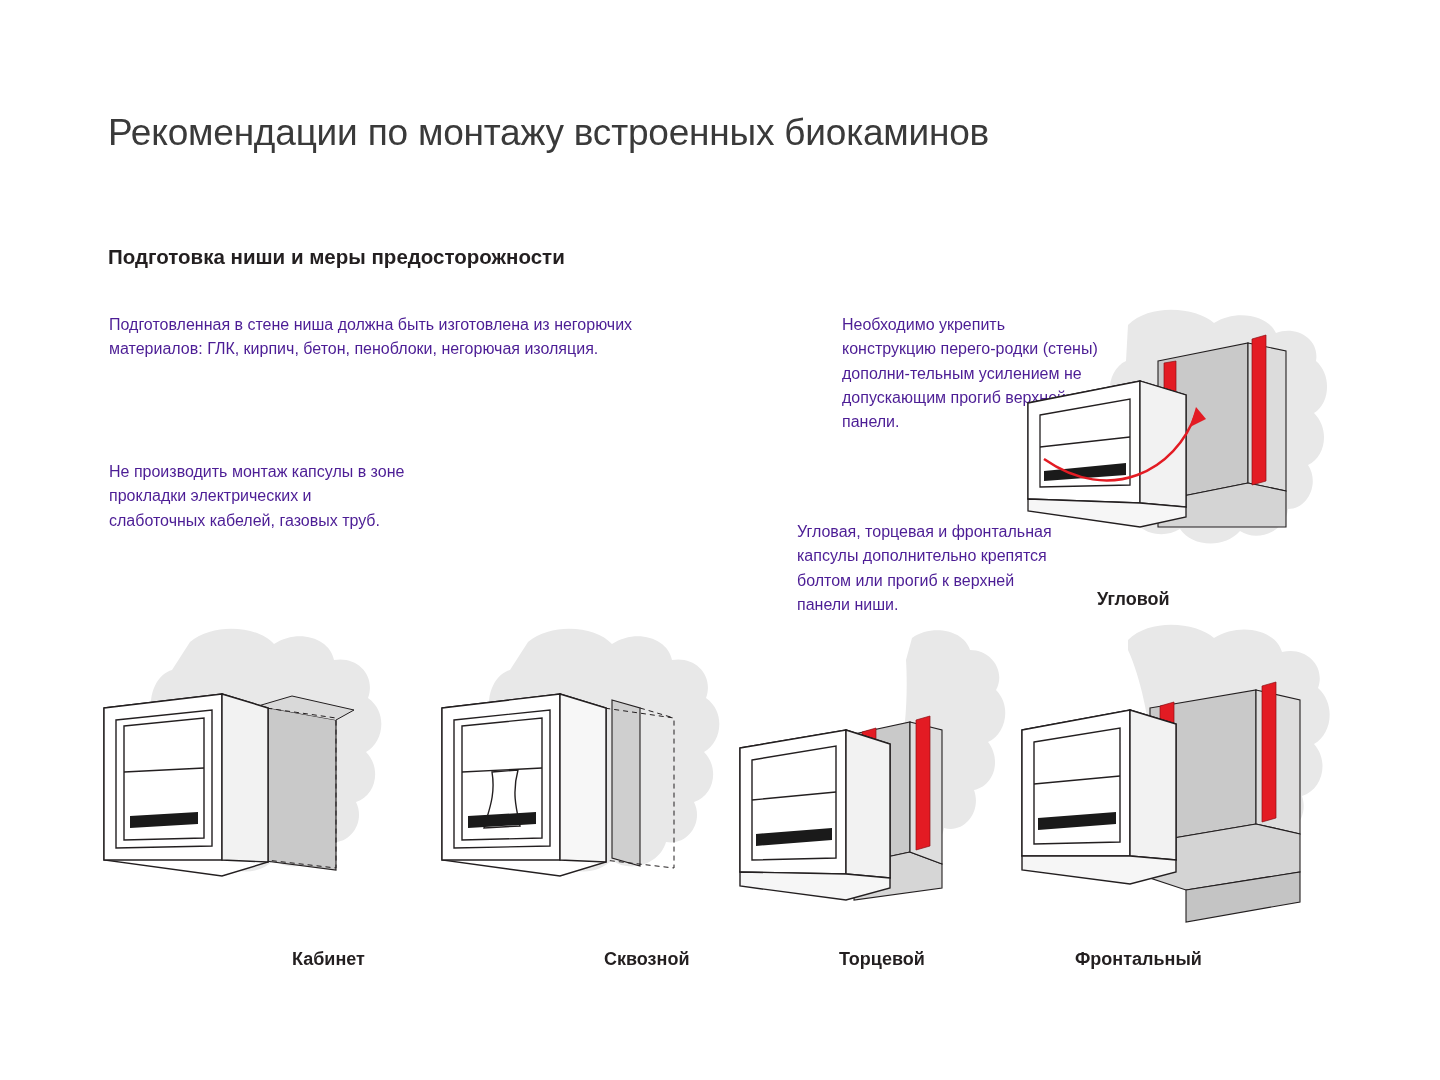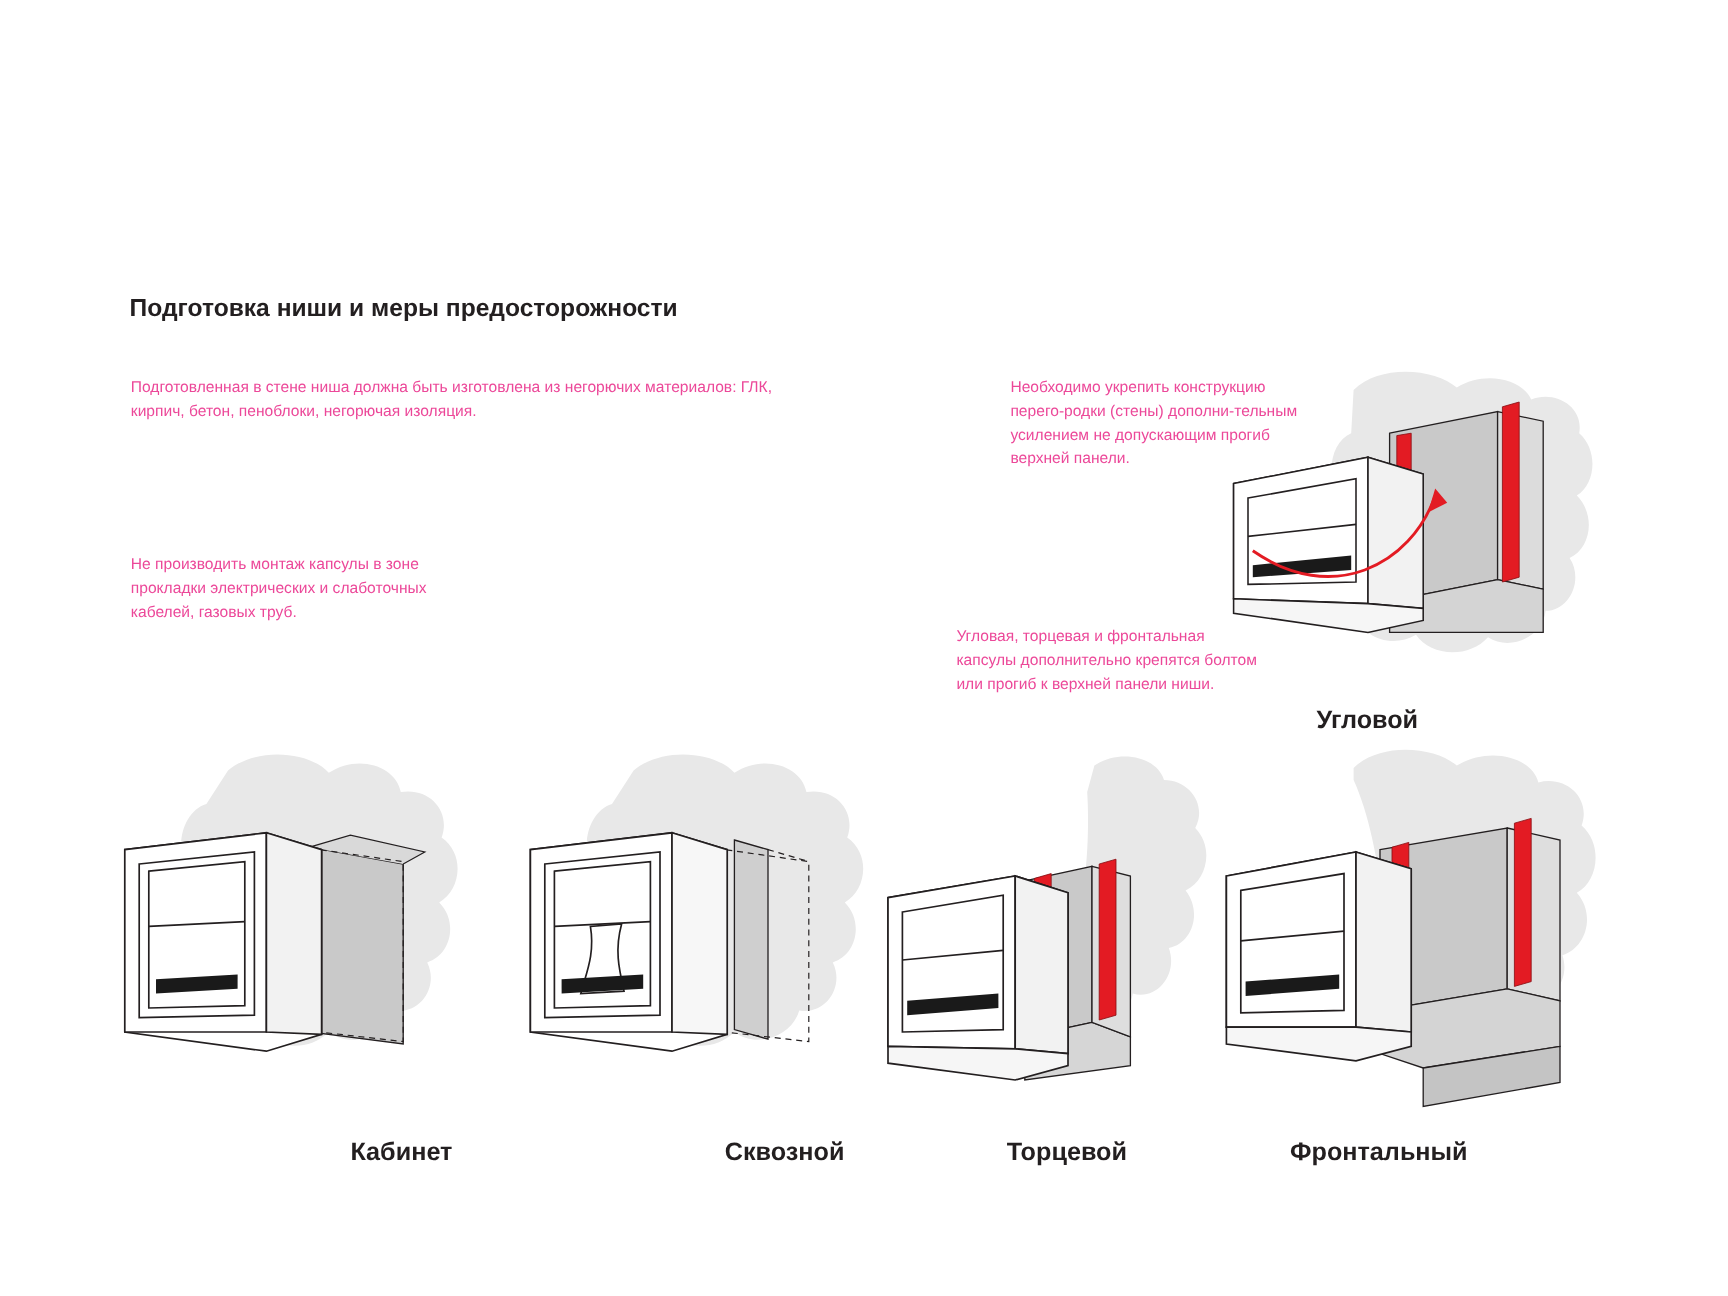--- a/index.html
+++ b/index.html
@@ -35,33 +35,33 @@
     position: absolute;
     left: 108px;
     top: 245px;
     font-size: 20.5px;
     font-weight: bold;
     color: #231f20;
     white-space: nowrap;
   }
   .para {
     position: absolute;
-    font-size: 13px;
+    font-size: 16px;
     line-height: 1.52;
-    color: #ec4899;
+    color: #4c1d95;
   }
   .p1 { left: 109px; top: 313px; width: 580px; }
   .p2 { left: 109px; top: 430px; width: 300px; margin-top: 30px; }
   .p3 { left: 431px; top: 430px; width: 330px; }
   .p4 { left: 842px; top: 313px; width: 260px; }
   .p5 { left: 797px; top: 520px; width: 255px; }
 
   .caption {
     position: absolute;
-    font-size: 21px;
+    font-size: 18px;
     font-weight: bold;
     color: #231f20;
     white-space: nowrap;
   }
   .cap-corner    { left: 1097px; top: 589px; }
   .cap-cabinet   { left: 292px;  top: 949px; }
   .cap-through   { left: 604px;  top: 949px; }
   .cap-end       { left: 799px;  top: 949px; margin-left: 40px; }
   .cap-front     { left: 1075px; top: 949px; }
 
@@ -69,20 +69,21 @@
   .fig {
     position: absolute;
   }
   .fig svg { display: block; }
 </style>
 </head>
 <body>
 
 <div class="page">
 
+  <div class="title">Рекомендации по монтажу встроенных биокаминов</div>
 
   <div class="subtitle">Подготовка ниши и меры предосторожности</div>
 
   <div class="para p1">Подготовленная в стене ниша должна быть изготовлена из негорючих материалов: ГЛК, кирпич, бетон, пеноблоки, негорючая изоляция.</div>
   <div class="para p2">Не производить монтаж капсулы в зоне прокладки электрических и слаботочных кабелей, газовых труб.</div>
   <div class="para p4">Необходимо укрепить конструкцию перего-родки (стены) дополни-тельным усилением не допускающим прогиб верхней панели.</div>
   <div class="para p5">Угловая, торцевая и фронтальная капсулы дополнительно крепятся болтом или прогиб к верхней панели ниши.</div>
 
   <div class="fig" style="left:1000px; top:295px;">
     <svg width="400" height="300" viewBox="0 0 400 300">

